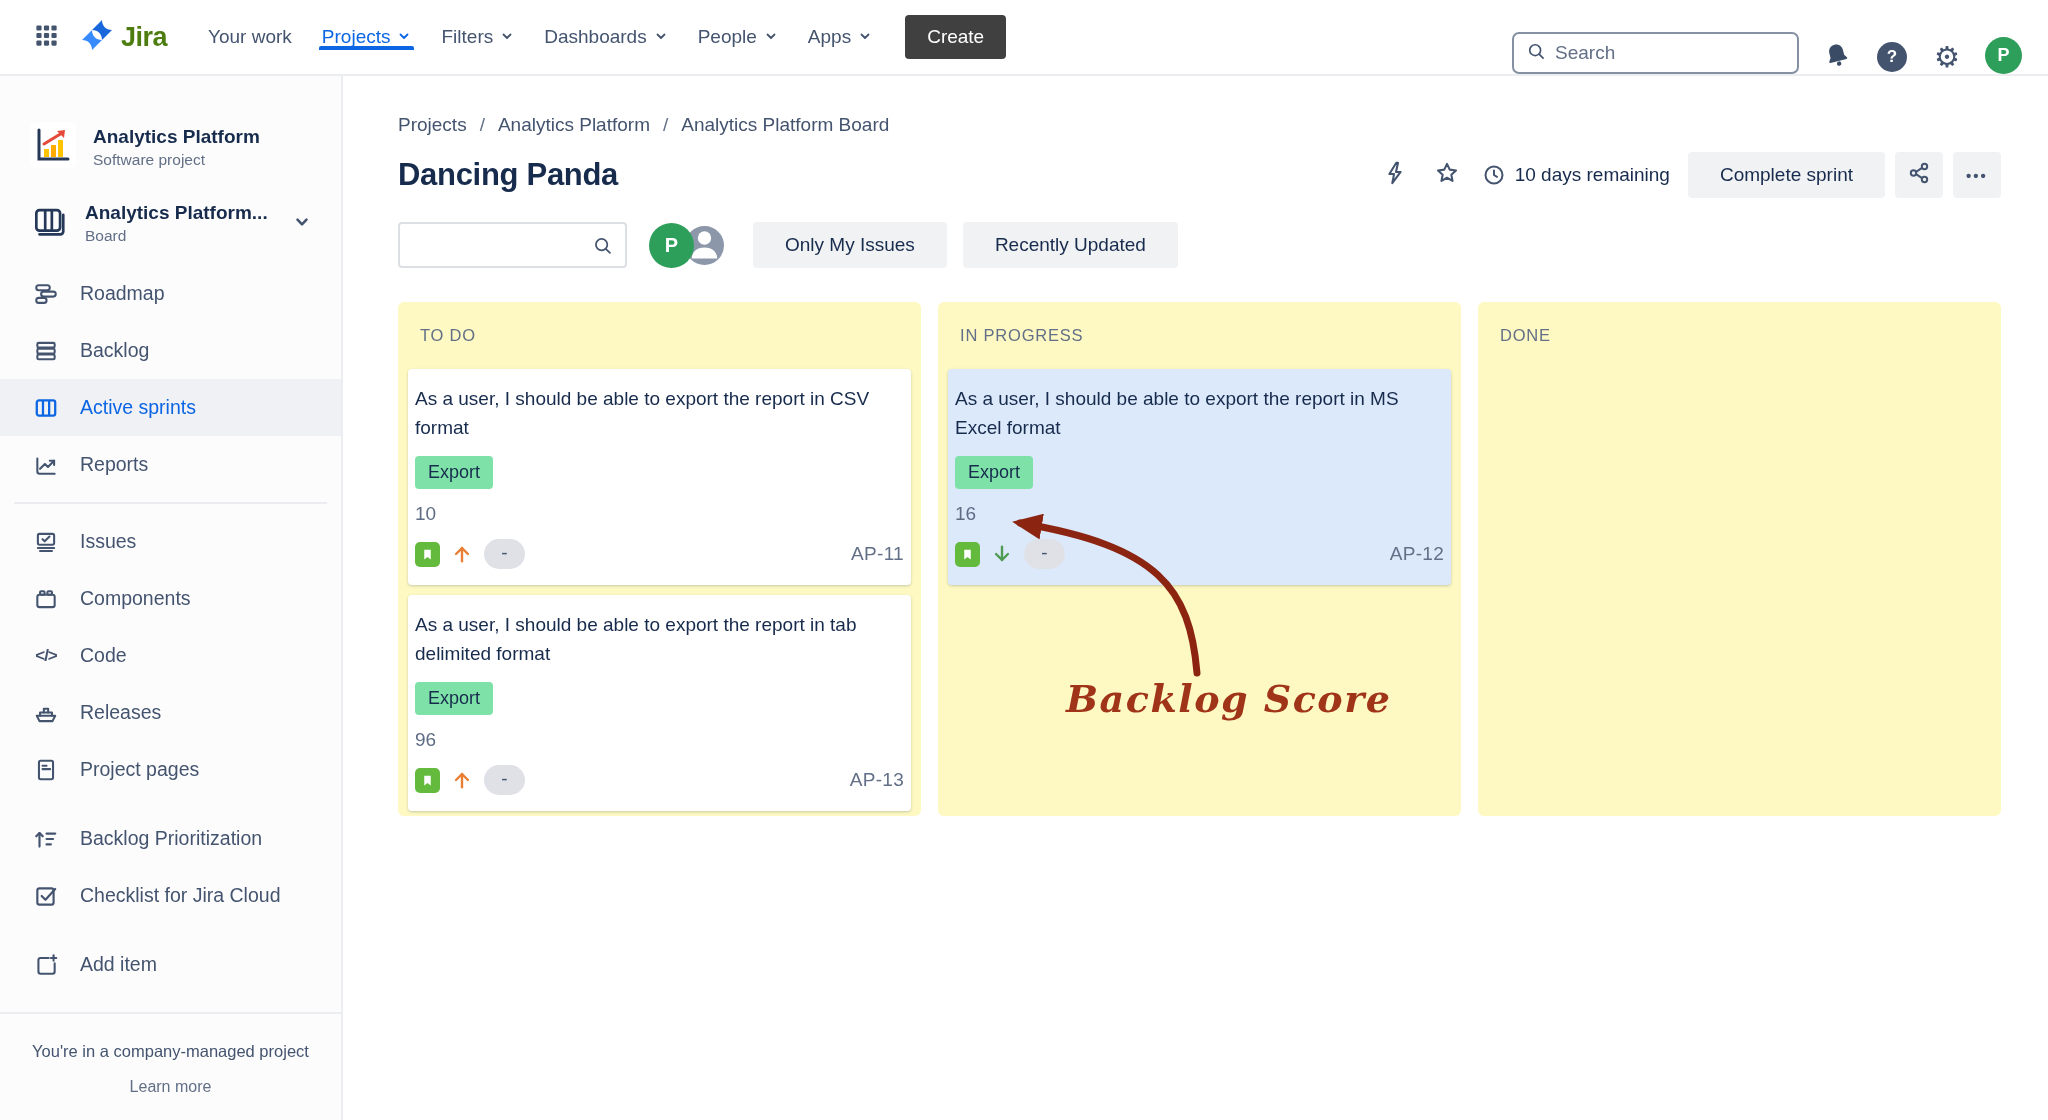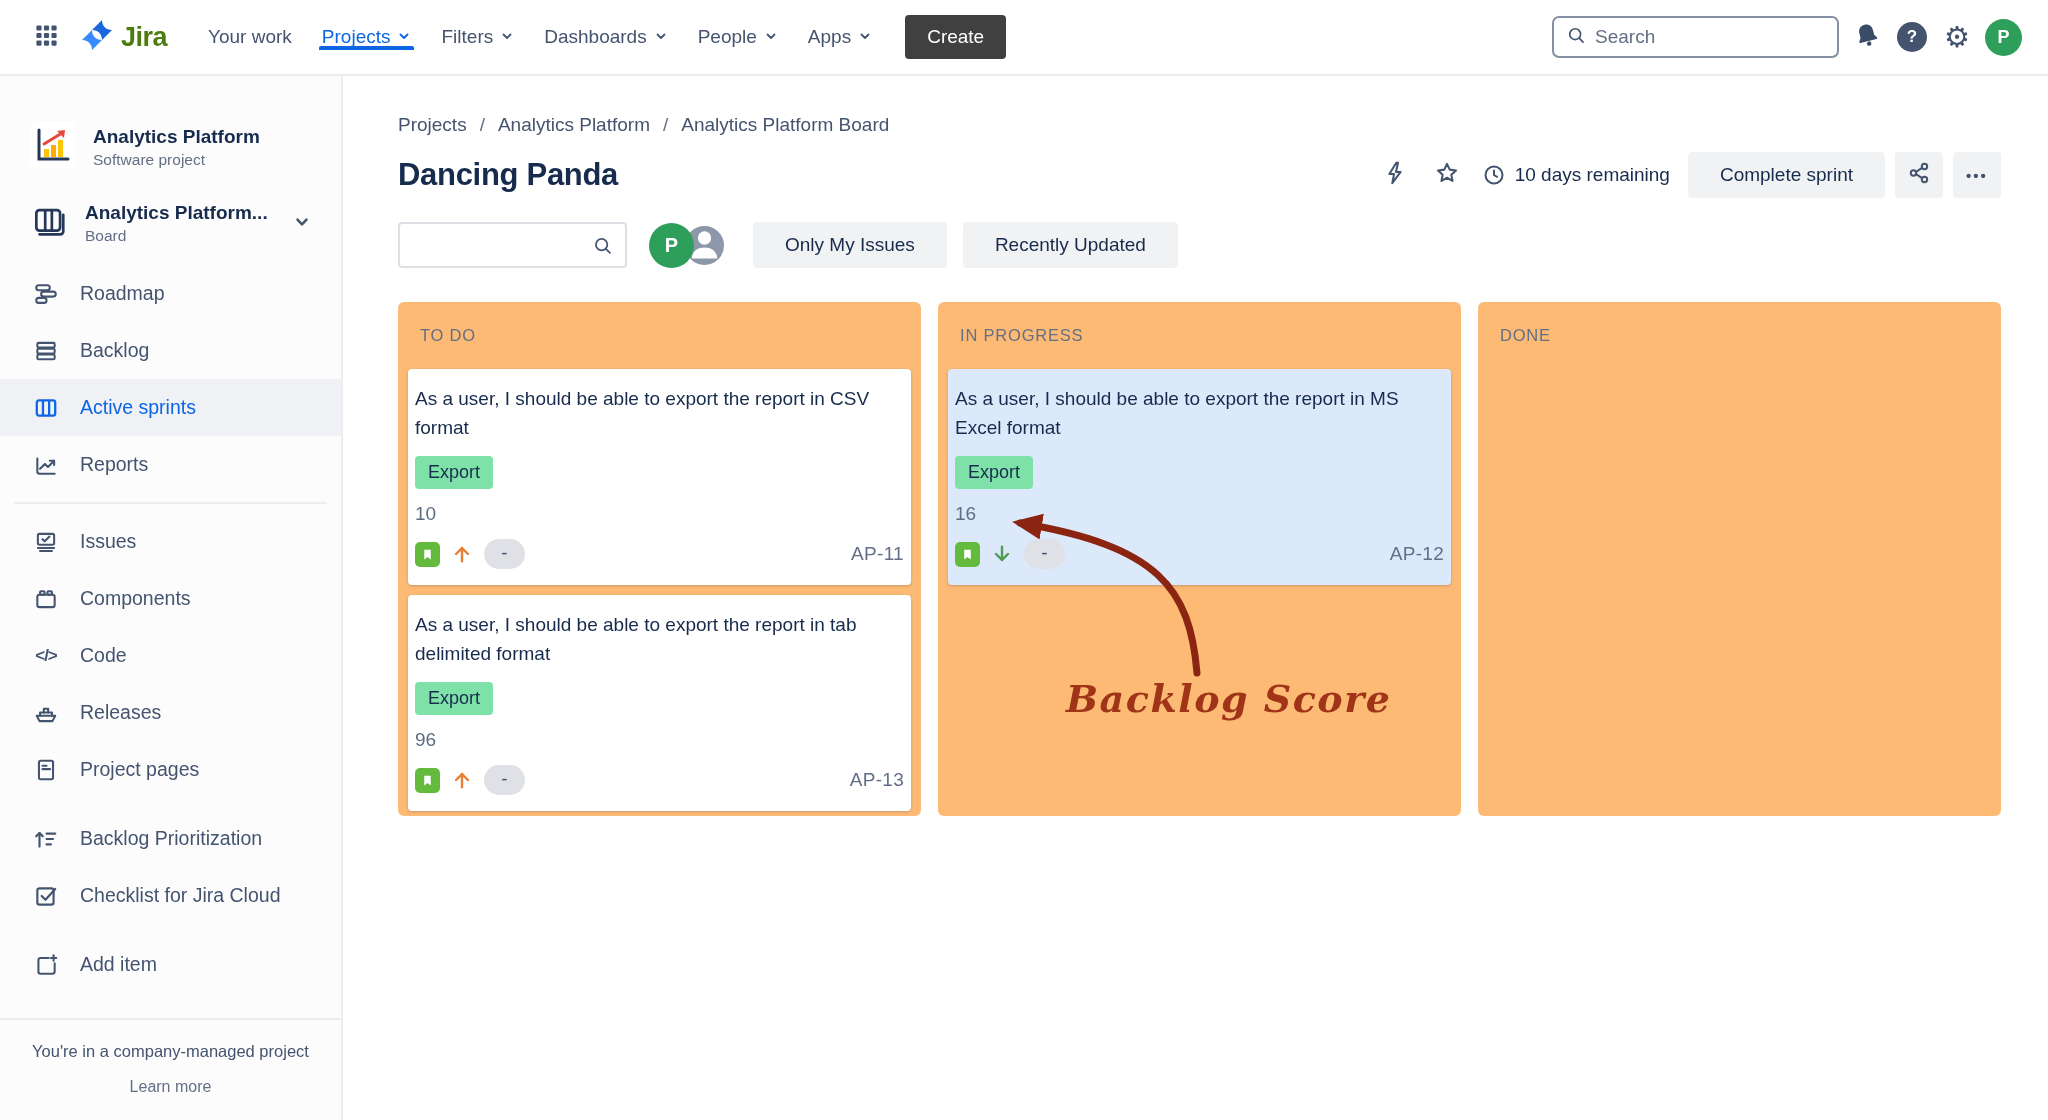--- a/index.html
+++ b/index.html
@@ -16,21 +16,21 @@
   .logo-text { font-size:27px; font-weight:600; color:#4d7c0f; letter-spacing:-0.5px; }
   .nav-items { display:flex; align-items:stretch; }
   .nav-item { position:relative; display:flex; align-items:center; gap:7px; padding:0 15px;
     font-size:19px; color:#44546F; font-weight:500; cursor:pointer; }
   .nav-item.active { color:#0C66E4; }
   .nav-item.active::after { content:""; position:absolute; left:12px; right:12px; bottom:-2px;
     height:4px; background:#0C66E4; border-radius:2px 2px 0 0; }
   .nav-item svg { margin-top:2px; }
   .create-btn { align-self:center; margin-left:18px; background:#404040; color:#fff;
     font-size:19px; font-weight:500; padding:11px 22px; border:none; border-radius:4px; cursor:pointer; }
-  .nav-right { margin-left:auto; display:flex; align-items:center; gap:11px; }
+  .nav-right { margin-left:auto; display:flex; align-items:flex-end; gap:21px; }
   .nav-search { width:287px; height:42px; border:2px solid #8590A2; border-radius:7px;
     display:flex; align-items:center; padding:0 12px; gap:9px; background:#fff; }
   .nav-search input { border:none; outline:none; flex:1; font-size:19px; color:#172B4D;
     font-family:"Liberation Sans", sans-serif; background:transparent; }
   .nav-search input::placeholder { color:#626F86; }
   .nav-icon-btn { width:34px; height:34px; display:flex; align-items:center; justify-content:center;
     cursor:pointer; color:#3A4B66; }
   .help-circle { width:30px; height:30px; border-radius:50%; background:#44546F; color:#fff;
     font-size:17px; font-weight:700; display:flex; align-items:center; justify-content:center; }
   .gear-glyph { font-size:29px; color:#44546F; line-height:1; }
@@ -51,21 +51,21 @@
   .board-chevron { margin-left:auto; margin-right:10px; color:#44546F; cursor:pointer; }
   .menu { margin-top:20px; display:flex; flex-direction:column; }
   .menu-item { height:57px; display:flex; align-items:center; gap:20px; padding-left:32px;
     font-size:19.5px; color:#44546F; cursor:pointer; }
   .menu-item .micon { width:28px; display:flex; justify-content:center; align-items:center; color:#44546F; }
   .menu-item.active { background:#EFF1F4; color:#0C66E4; }
   .menu-item.active .micon { color:#0C66E4; }
   .code-glyph { font-size:17px; font-weight:700; letter-spacing:-1px; }
   .sb-divider { height:2px; background:#EBEDF1; margin:9px 14px; }
   .sb-space { height:12px; }
-  .sidebar-footer { margin-top:auto; border-top:2px solid #EBEDF1; padding:22px 14px 24px; text-align:center; }
+  .sidebar-footer { margin-top:auto; border-top:2px solid #EBEDF1; padding:28px 14px 24px; text-align:center; }
   .footer-msg { font-size:16.5px; font-weight:500; color:#44546F; }
   .footer-link { display:inline-block; margin-top:17px; font-size:16px; color:#626F86; cursor:pointer; }
 
   
   .main { flex:1; padding:38px 47px 0 55px; position:relative; background:#fff; }
   .breadcrumb { display:flex; align-items:center; gap:13px; font-size:19px; color:#44546F; }
   .crumb { cursor:pointer; }
   .crumb-sep { color:#626F86; }
   .title-row { display:flex; align-items:center; margin-top:16px; }
   .page-title { font-size:31px; font-weight:700; color:#172B4D; letter-spacing:-0.3px; }
@@ -89,21 +89,21 @@
   .avatars { display:flex; align-items:center; margin-left:22px; }
   .av { width:45px; height:45px; border-radius:50%; display:flex; align-items:center;
     justify-content:center; cursor:pointer; }
   .av-p { background:#2E9E5B; color:#fff; font-size:20px; font-weight:600; z-index:2; }
   .av-anon { background:#8C98A9; margin-left:-12px; border:3px solid #fff; z-index:1; }
   .filter-btn { margin-left:16px; }
   .filter-btn:first-of-type { margin-left:26px; }
 
   
   .board { display:flex; gap:17px; margin-top:34px; }
-  .column { width:523px; min-width:523px; height:514px; background:#fdba74; border-radius:6px;
+  .column { width:523px; min-width:523px; height:514px; background:#fef9c3; border-radius:6px;
     display:flex; flex-direction:column; }
   .col-header { padding:24px 12px 24px 22px; font-size:16.5px; font-weight:500;
     color:#626F86; letter-spacing:0.8px; }
   .cards { padding:0 10px; display:flex; flex-direction:column; gap:10px; }
   .card { background:#fff; border-radius:4px; box-shadow:0 1px 3px rgba(9,30,66,0.22);
     padding:16px 7px; cursor:pointer; }
   .card.highlight { background:#DCE9FB; }
   .card-title { font-size:19px; line-height:1.5; color:#172B4D; }
   .label-pill { display:inline-block; margin-top:14px; background:#7EE2A8; color:#172B4D;
     font-size:18px; padding:6px 13px; border-radius:4px; }

